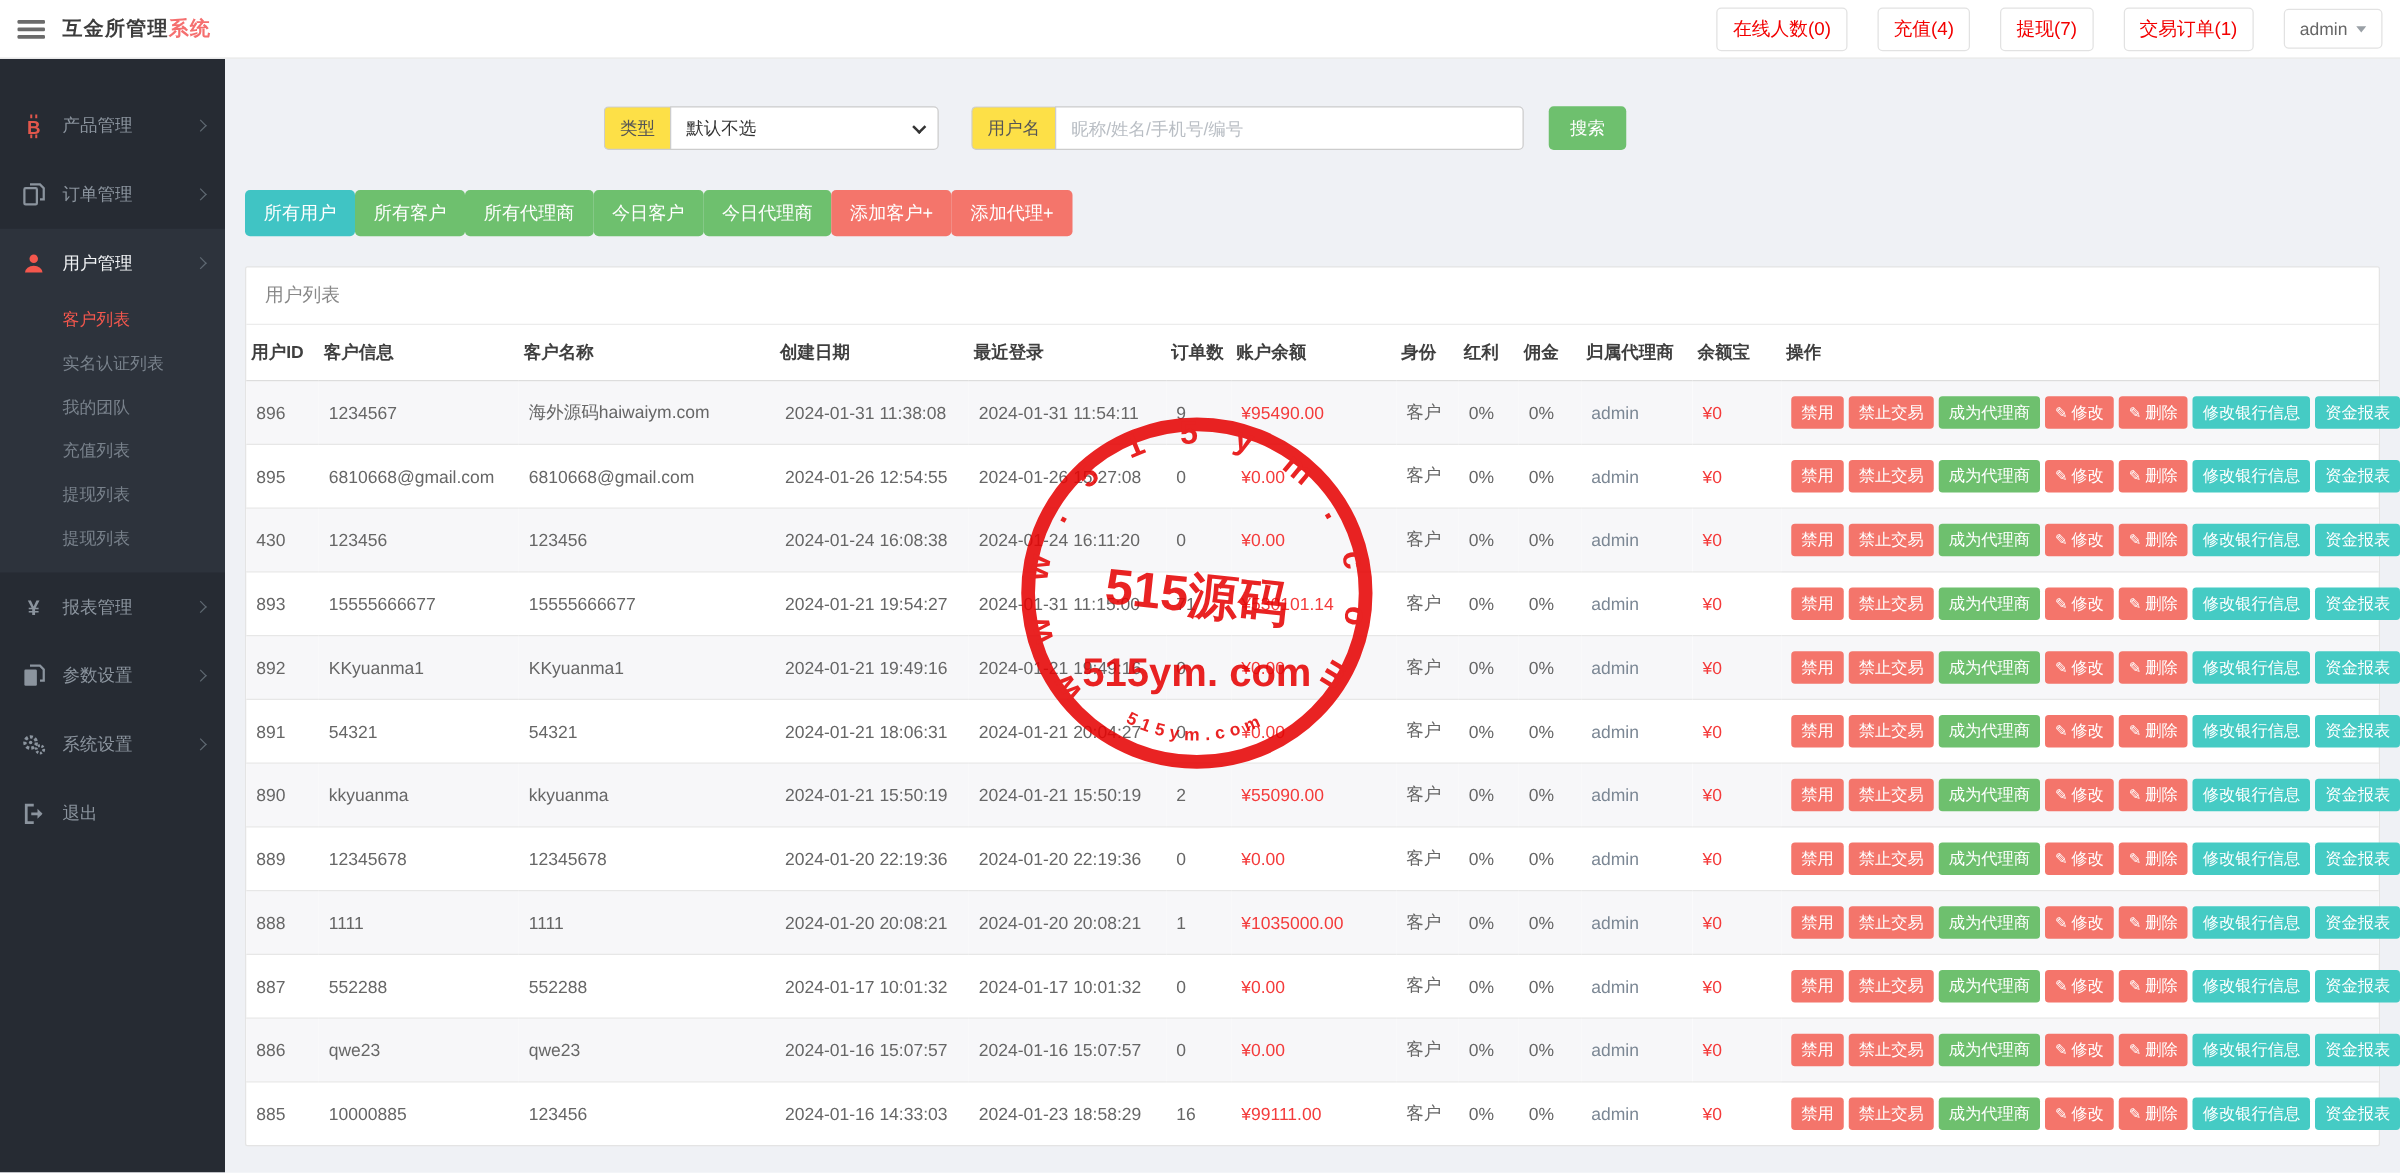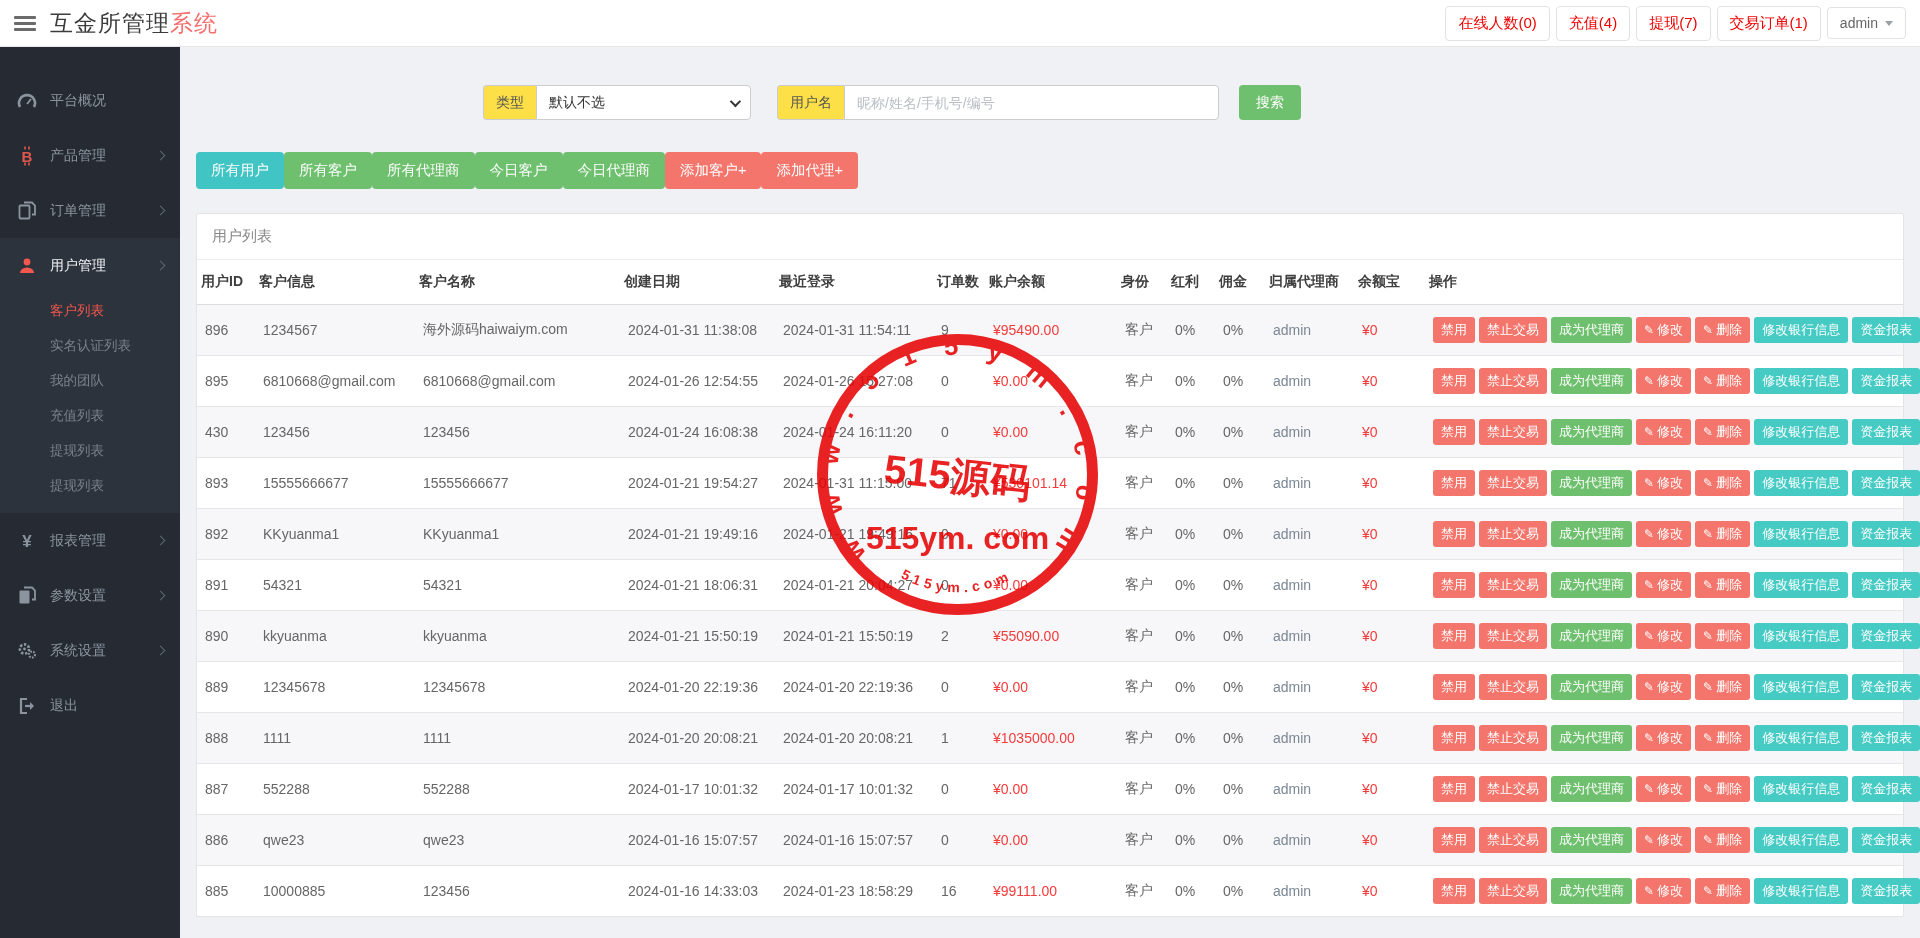--- a/index.html
+++ b/index.html
@@ -5,23 +5,23 @@
   * { margin:0; padding:0; box-sizing:border-box; }
   html,body { width:1920px; height:938px; overflow:hidden;
     font-family:"Liberation Sans","DejaVu Sans",sans-serif;
     background:#eff1f5; color:#666; }
 
   
   .topbar { height:47px; background:#fff; border-bottom:1px solid #e6e6e6;
     display:flex; align-items:center; position:relative; z-index:5; padding:0 14px; }
   .hamburger { width:24px; cursor:pointer; margin-right:12px; }
   .hamburger span { display:block; height:3px; background:#6b6b6b; margin:3px 0; border-radius:1px; width:22px; }
-  .brand { font-size:23px; color:#3c3c3c; letter-spacing:1px; }
+  .brand { font-size:16px; color:#3c3c3c; letter-spacing:1px;font-weight:bold; }
   .brand .accent { color:#f56f6f; }
-  .top-right { margin-left:auto; display:flex; align-items:center; gap:6px; }
+  .top-right { margin-left:auto; display:flex; align-items:center; gap:24px; }
   .stat-btn { border:1px solid #e2e2e2; border-radius:4px; background:#fff;
     color:#f20000; font-size:15px; padding:7px 12px; cursor:pointer; white-space:nowrap; }
   .user-btn { border:1px solid #e2e2e2; border-radius:4px; background:#fff;
     color:#666; font-size:14px; padding:7px 12px; cursor:pointer;
     display:flex; align-items:center; gap:7px; }
   .caret-down { width:0; height:0; border-left:4px solid transparent;
     border-right:4px solid transparent; border-top:5px solid #9aa0a6; }
 
   
   .layout { display:flex; height:891px; }
@@ -115,29 +115,20 @@
     <button class="user-btn">
       <span>admin</span>
       <span class="caret-down"></span>
     </button>
   </div>
 </header>
 
 <div class="layout">
 
   <aside class="sidebar">
-    <div class="side-item">
-      <span class="ico">
-        <svg class="sico" width="20" height="18" viewBox="0 0 20 18">
-            <path d="M3 15 a8 8 0 1 1 14 0" fill="none" stroke="currentColor" stroke-width="2.6"></path>
-            <line x1="10" y1="12" x2="14" y2="7" stroke="currentColor" stroke-width="2"></line>
-          </svg>
-      </span>
-      <span>平台概况</span>
-    </div>
     <div class="side-item">
       <span class="ico red">
         <svg class="sico" width="18" height="20" viewBox="0 0 18 20">
             <text x="9" y="16" text-anchor="middle" font-size="15" font-weight="bold" fill="currentColor">B</text>
             <g stroke="currentColor" stroke-width="1.6">
               <line x1="7" y1="0.5" x2="7" y2="3.5"></line>
               <line x1="11" y1="0.5" x2="11" y2="3.5"></line>
               <line x1="7" y1="16.5" x2="7" y2="19.5"></line>
               <line x1="11" y1="16.5" x2="11" y2="19.5"></line>
             </g>

